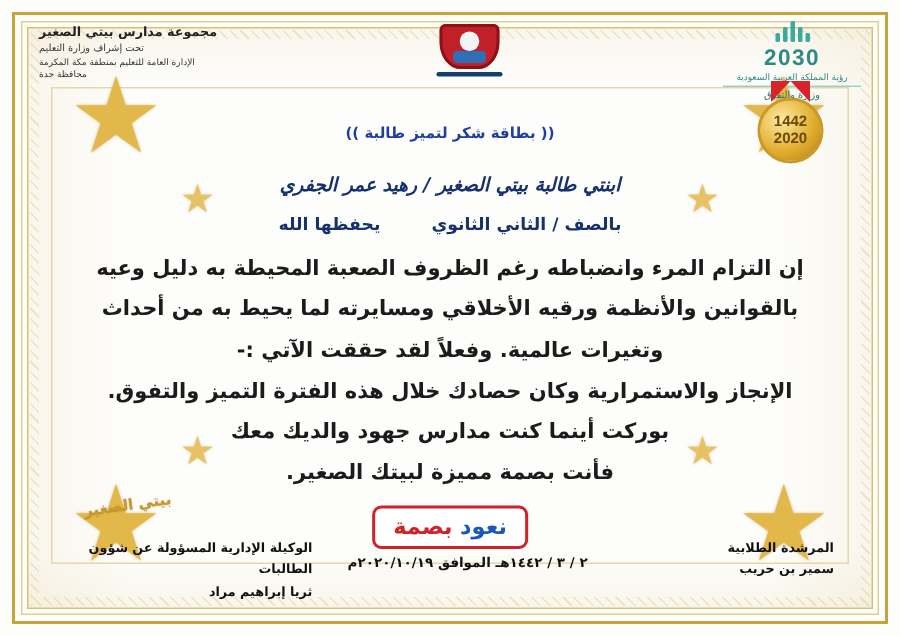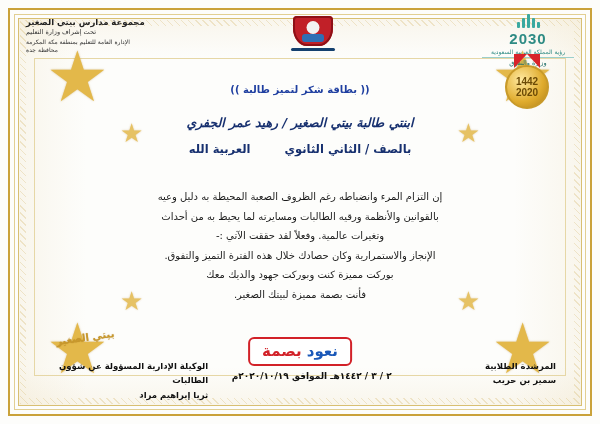--- a/index.html
+++ b/index.html
@@ -244,23 +244,23 @@
   .class-line {
     margin-top: 12px;
     font-size: 11.5px;
     font-weight: bold;
     color: #17306f;
     display: flex;
     justify-content: center;
     gap: 34px;
   }
   .paragraph {
-    margin-top: 31px;
-    font-size: 10px;
-    font-weight: normal;
+    margin-top: 10px;
+    font-size: 14px;
+    font-weight: bold;
     color: #1b1b1b;
     line-height: 1.95;
   }
   .paragraph div { white-space: nowrap; }
 
   
   .logo-left {
     position: absolute;
     left: 48px;
     bottom: 66px;
@@ -373,28 +373,28 @@
       <div class="y1">1442</div>
       <div class="y2">2020</div>
     </div>
   </div>
 
   <div class="content">
     <div class="title">(( بطاقة شكر لتميز طالبة ))</div>
     <div class="student-line">ابنتي طالبة بيتي الصغير / رهيد عمر الجفري</div>
     <div class="class-line">
       <span>بالصف / الثاني الثانوي</span>
-      <span>العربية الله</span>
+      <span>يحفظها الله</span>
     </div>
     <div class="paragraph">
       <div>إن التزام المرء وانضباطه رغم الظروف الصعبة المحيطة به دليل وعيه</div>
-      <div>بالقوانين والأنظمة ورقيه الطالبات ومسايرته لما يحيط به من أحداث</div>
+      <div>بالقوانين والأنظمة ورقيه الأخلاقي ومسايرته لما يحيط به من أحداث</div>
       <div>وتغيرات عالمية. وفعلاً لقد حققت الآتي :-</div>
       <div>الإنجاز والاستمرارية وكان حصادك خلال هذه الفترة التميز والتفوق.</div>
-      <div>بوركت مميزة كنت وبوركت جهود والديك معك</div>
+      <div>بوركت أينما كنت مدارس جهود والديك معك</div>
       <div>فأنت بصمة مميزة لبيتك الصغير.</div>
     </div>
   </div>
 
   <div class="logo-left">
     <span>بيتي الصغير</span>
   </div>
 
   <div class="badge-return">
     <span class="w1">نعود</span>

